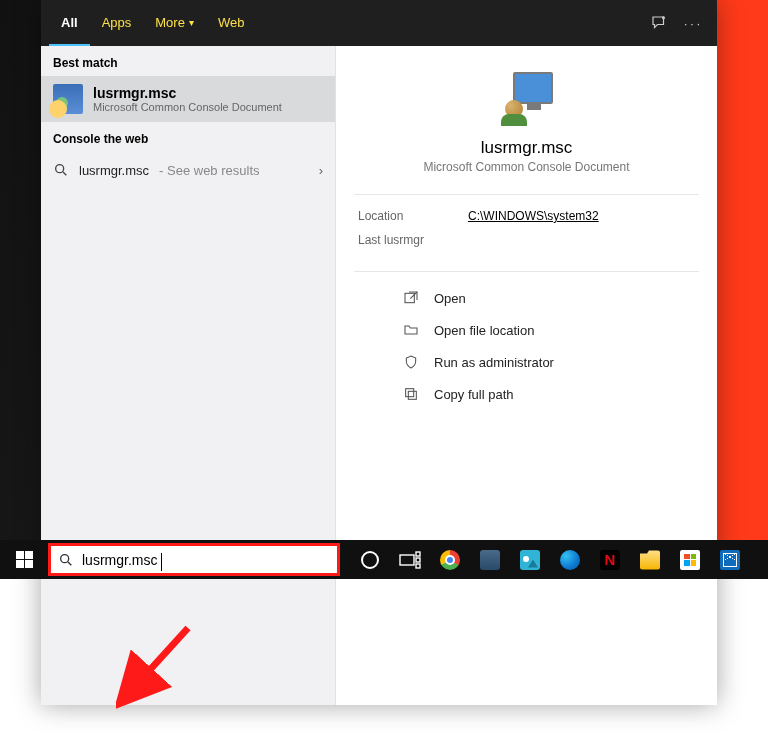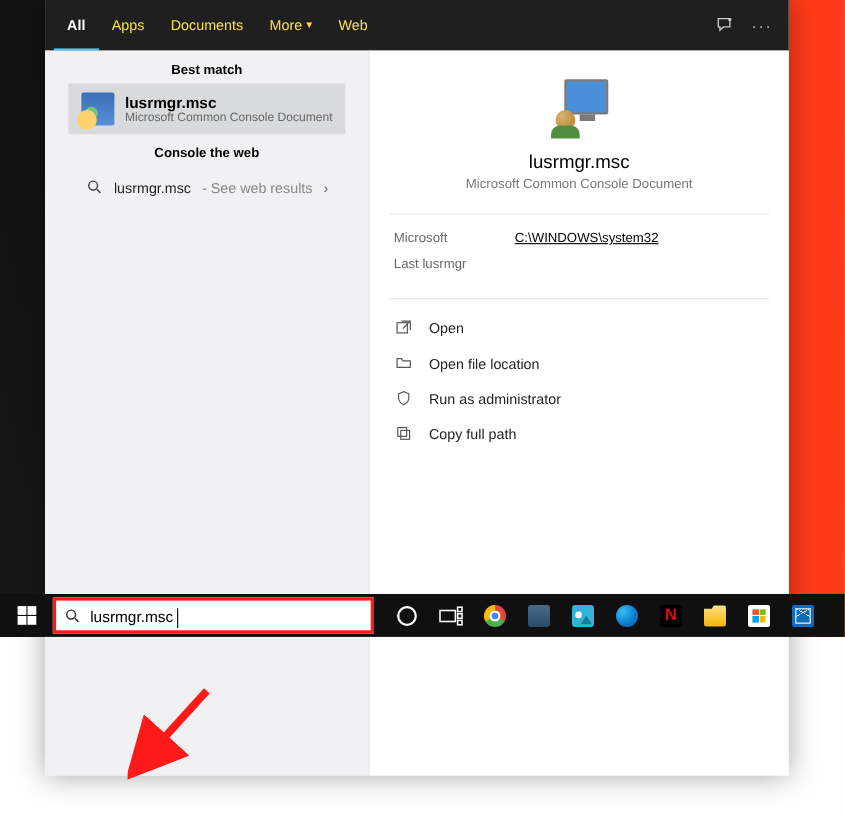--- a/index.html
+++ b/index.html
@@ -23,21 +23,21 @@
     padding: 0 8px; color: #ddd; font-size: 13px;
   }
   .tabs { display: flex; align-items: center; height: 100%; }
   .tab { padding: 0 12px; height: 100%; display: flex; align-items: center; cursor: pointer; border-bottom: 2px solid transparent; color:#fde047;}
   .tab.active { color: #fff; font-weight: 600; border-bottom: 2px solid #4cc2ff; }
   .tab .chev { margin-left: 4px; font-size: 10px; }
   .header-right { margin-left: auto; display: flex; gap: 14px; align-items: center; padding-right: 6px; color:#ccc; }
   .hicon { width: 20px; height: 20px; display:flex;align-items:center;justify-content:center; cursor:pointer; }
 
   .flyout-body { flex: 1; display: flex; min-height: 0; }
-  .left-col { width: 294px; background: #f1f1f3; display: flex; flex-direction: column; align-items: center; }
+  .left-col { width: 294px; background: #f1f1f3; display: flex; flex-direction: column; }
   .section-title { font-size: 12px; font-weight: 600; color: #000; padding: 10px 12px 6px; }
   .best-match {
     background: #d9dadc; padding: 8px 12px; display: flex; gap: 10px; align-items: center;
     cursor: pointer;
   }
   .bm-icon {
     width: 30px; height: 30px; background: linear-gradient(#3a6fb7,#5a8fd7);
     border-radius: 2px; position: relative; display:flex;align-items:center;justify-content:center;
   }
   .bm-icon::before{
@@ -64,21 +64,21 @@
   .person::after{content:"";position:absolute;left:-4px;bottom:-8px;width:26px;height:12px;border-radius:8px 8px 0 0;background:#4f8f3e;}
   .person2{width:14px;height:14px;border-radius:50%;background:#d8b370;position:absolute;left:22px;bottom:14px;z-index:-1;}
   .person2::after{content:"";position:absolute;left:-3px;bottom:-6px;width:20px;height:10px;border-radius:8px 8px 0 0;background:#ffbf47;}
   .preview-title { font-size: 17px; color:#000; }
   .preview-sub { font-size: 12px; color: #777; margin-top: 2px; }
   .divider { height:1px;background:#e6e6e8;margin:0 18px; }
   .meta { padding: 14px 22px; font-size: 12px; color:#666; }
   .meta-row { display:flex; gap:30px; margin-bottom: 10px; }
   .meta-label { width: 80px; color:#666; }
   .meta-link { color:#000000; text-decoration: underline; cursor:pointer; }
-  .actions { padding: 10px 8px; }
+  .actions { padding: 10px 8px; margin-left: 44px; }
   .action { display:flex; align-items:center; gap:14px; padding:8px 14px; font-size:13px; color:#222; cursor:pointer; }
   .action .ai { width:18px; display:flex; justify-content:center; color:#555; }
 
   
   .arrow-svg{ position:absolute; left:116px; top:620px; pointer-events:none; }
 
   
   .taskbar {
     position:absolute; left:0; right:0; bottom:0; height:39px; background:#101010;
     display:flex; align-items:center;
@@ -104,23 +104,20 @@
 
   <div class="flyout">
 
     <div class="flyout-header">
       <div class="tabs">
         <div class="tab active">
             <span>All</span>
           </div>
         <div class="tab">
             <span>Apps</span>
-          </div>
-        <div class="tab">
-            <span>Documents</span>
           </div>
         <div class="tab">
             <span>More</span>
             <span class="chev">▾</span>
           </div>
         <div class="tab">
             <span>Web</span>
           </div>
       </div>
       <div class="header-right">
@@ -162,21 +159,21 @@
             <div class="monitor"></div>
               <div class="person2"></div>
               <div class="person"></div>
           </div>
           <div class="preview-title">lusrmgr.msc</div>
           <div class="preview-sub">Microsoft Common Console Document</div>
         </div>
         <div class="divider"></div>
         <div class="meta">
           <div class="meta-row">
-            <span class="meta-label">Microsoft</span>
+            <span class="meta-label">Location</span>
             <span class="meta-link">C:\WINDOWS\system32</span>
           </div>
           <div class="meta-row">
             <span class="meta-label">Last lusrmgr</span>
           </div>
         </div>
         <div class="divider"></div>
         <div class="actions">
           <div class="action">
             <span class="ai">

